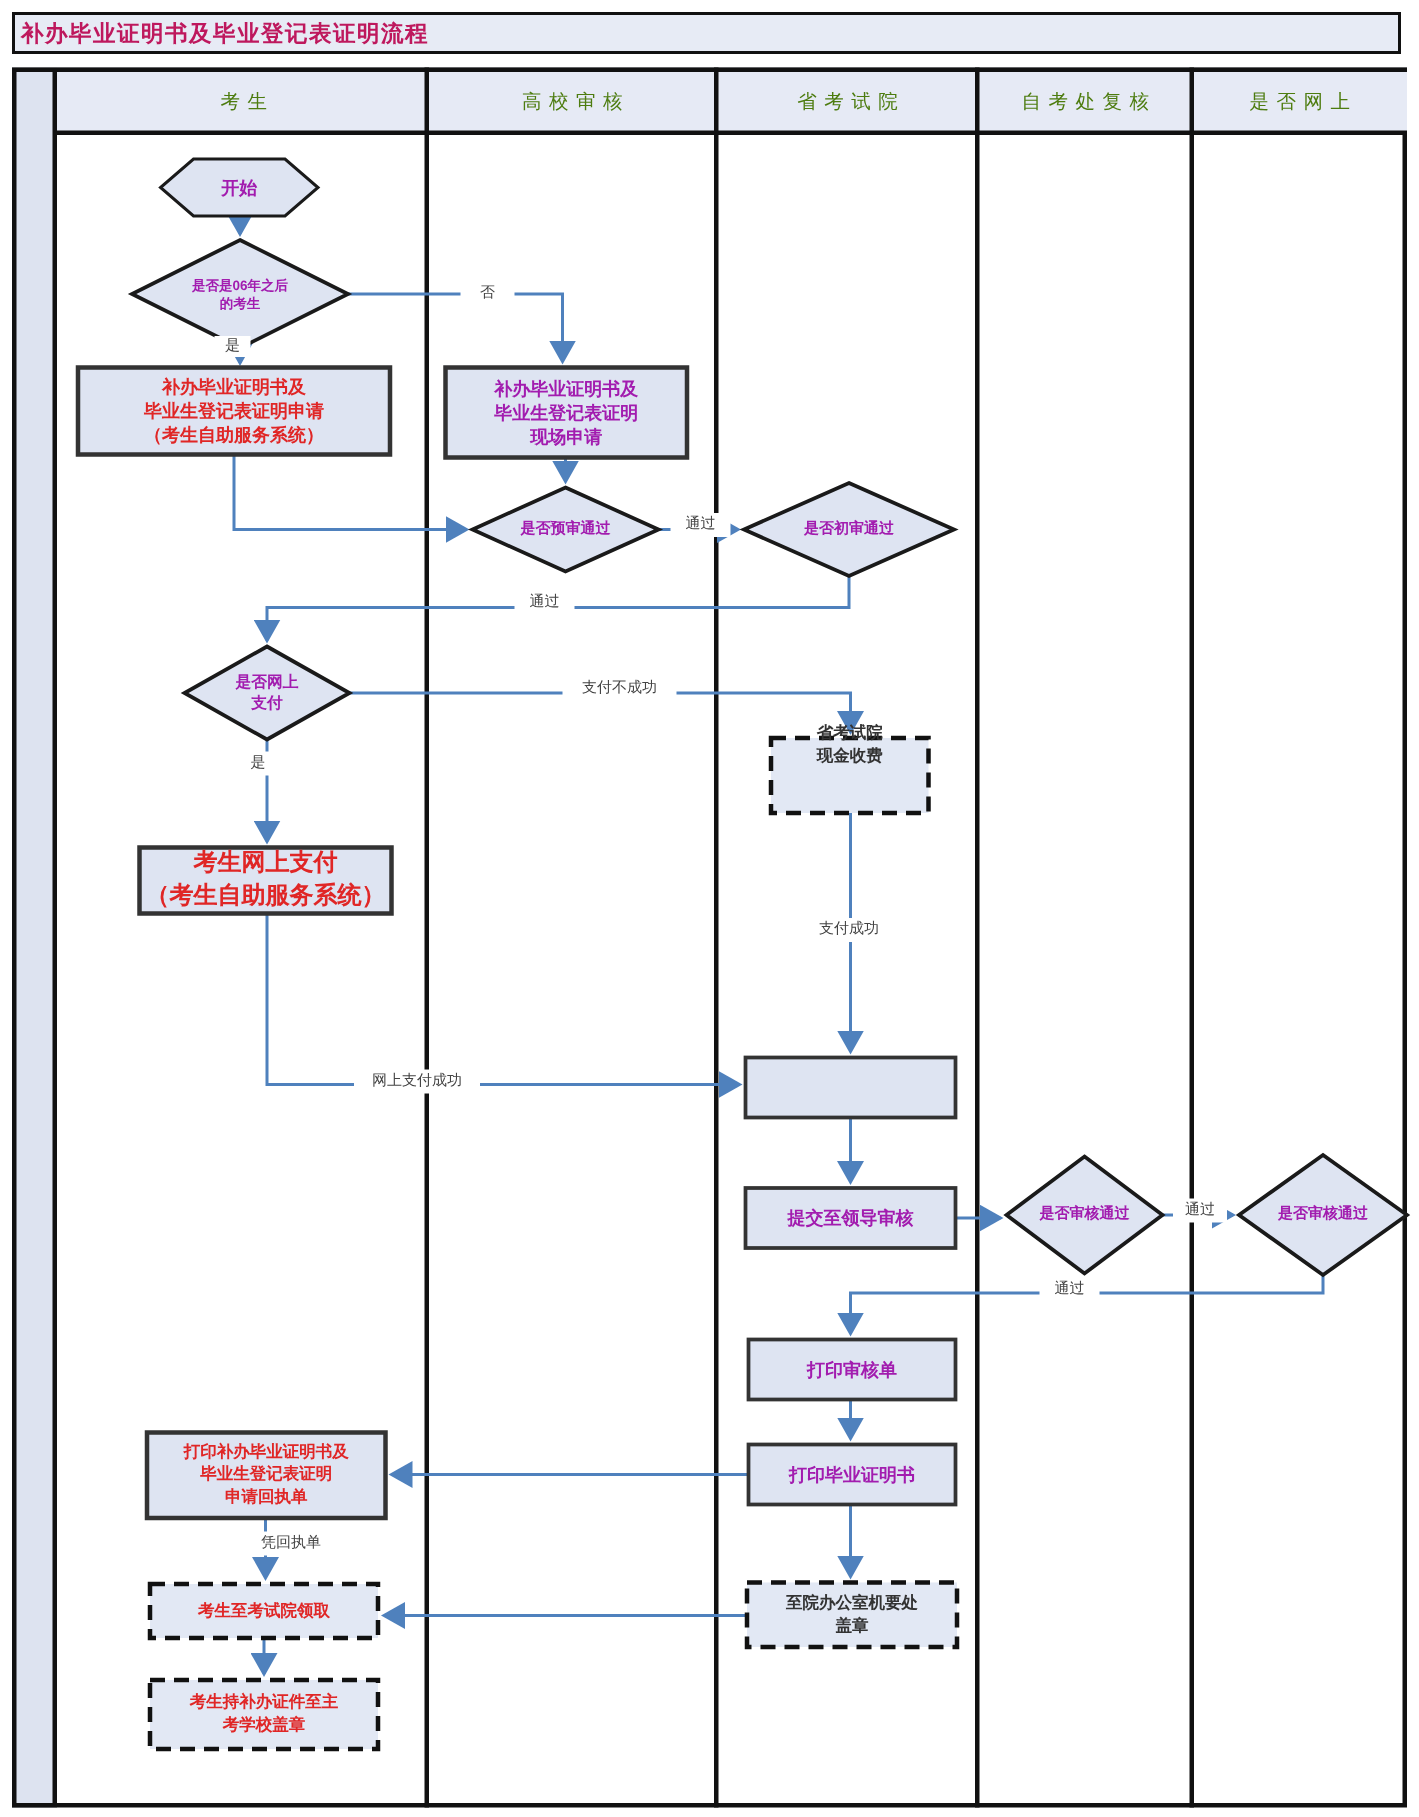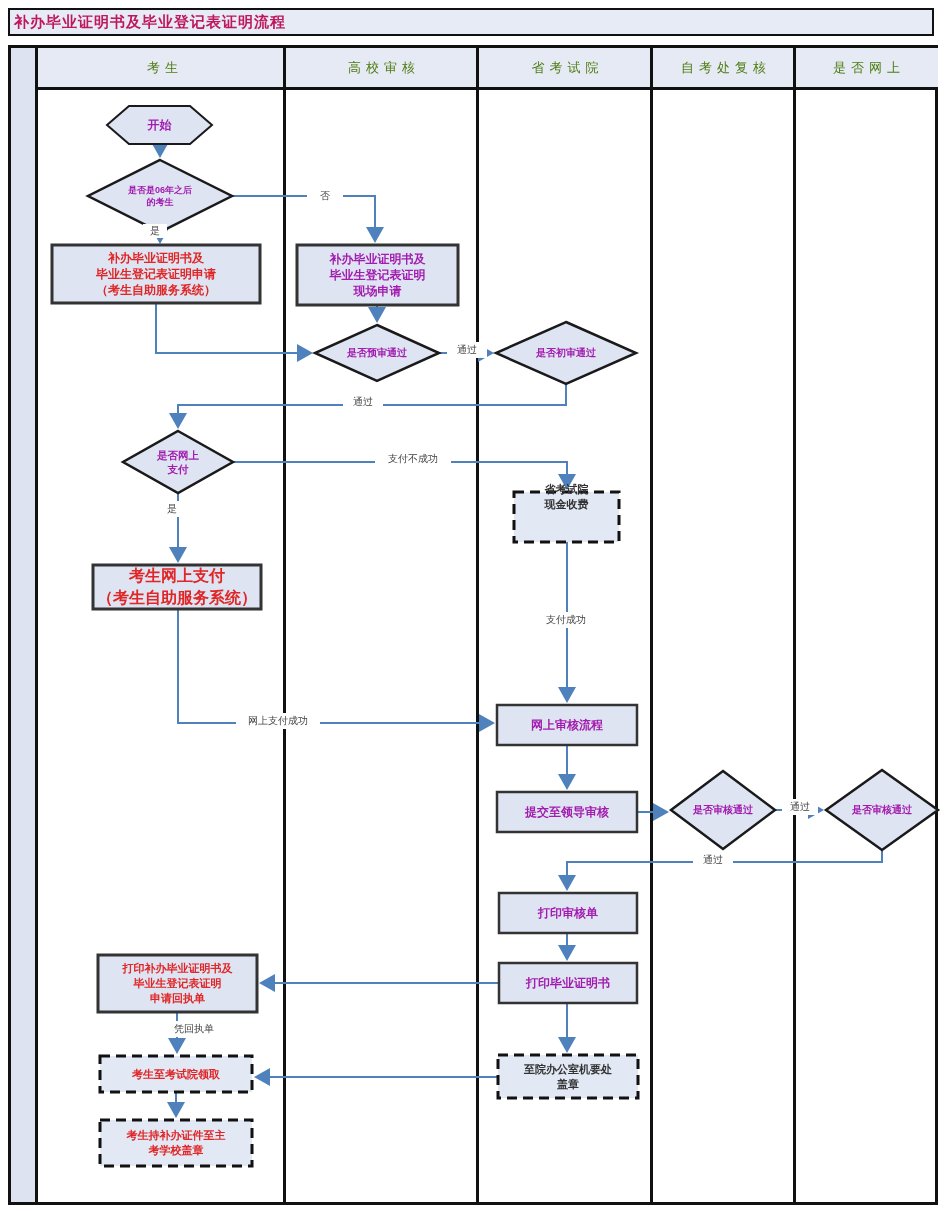--- a/index.html
+++ b/index.html
@@ -118,21 +118,20 @@
 毕业生登记表证明
 现场申请</div>
   <div class="abs node-text" style="left:315px;top:325px;width:124px;height:56px;font-size:10px;">是否预审通过</div>
   <div class="abs node-text" style="left:496px;top:322px;width:140px;height:62px;font-size:10px;">是否初审通过</div>
   <div class="abs node-text" style="left:123px;top:431px;width:110px;height:62px;font-size:10.5px;">是否网上
 支付</div>
   <div class="abs node-text red" style="left:93px;top:565px;width:168px;height:44px;font-size:16px;">考生网上支付
 （考生自助服务系统）</div>
   <div class="abs node-text" style="left:514px;top:472px;width:105px;height:50px;font-size:11px;color:#333;">省考试院
 现金收费</div>
-  <div class="abs node-text" style="left:497px;top:705px;width:140px;height:40px;font-size:12px;">网上审核流程</div>
   <div class="abs node-text" style="left:497px;top:792px;width:140px;height:40px;font-size:12px;">提交至领导审核</div>
   <div class="abs node-text" style="left:671px;top:771px;width:104px;height:78px;font-size:10px;">是否审核通过</div>
   <div class="abs node-text" style="left:826px;top:770px;width:112px;height:80px;font-size:10px;">是否审核通过</div>
   <div class="abs node-text" style="left:499px;top:893px;width:138px;height:40px;font-size:12px;">打印审核单</div>
   <div class="abs node-text" style="left:499px;top:963px;width:138px;height:40px;font-size:12px;">打印毕业证明书</div>
   <div class="abs node-text red" style="left:98px;top:955px;width:159px;height:57px;font-size:11px;">打印补办毕业证明书及
 毕业生登记表证明
 申请回执单</div>
   <div class="abs node-text red" style="left:100px;top:1056px;width:152px;height:36px;font-size:11px;">考生至考试院领取</div>
   <div class="abs node-text red" style="left:100px;top:1120px;width:152px;height:46px;font-size:11px;">考生持补办证件至主

